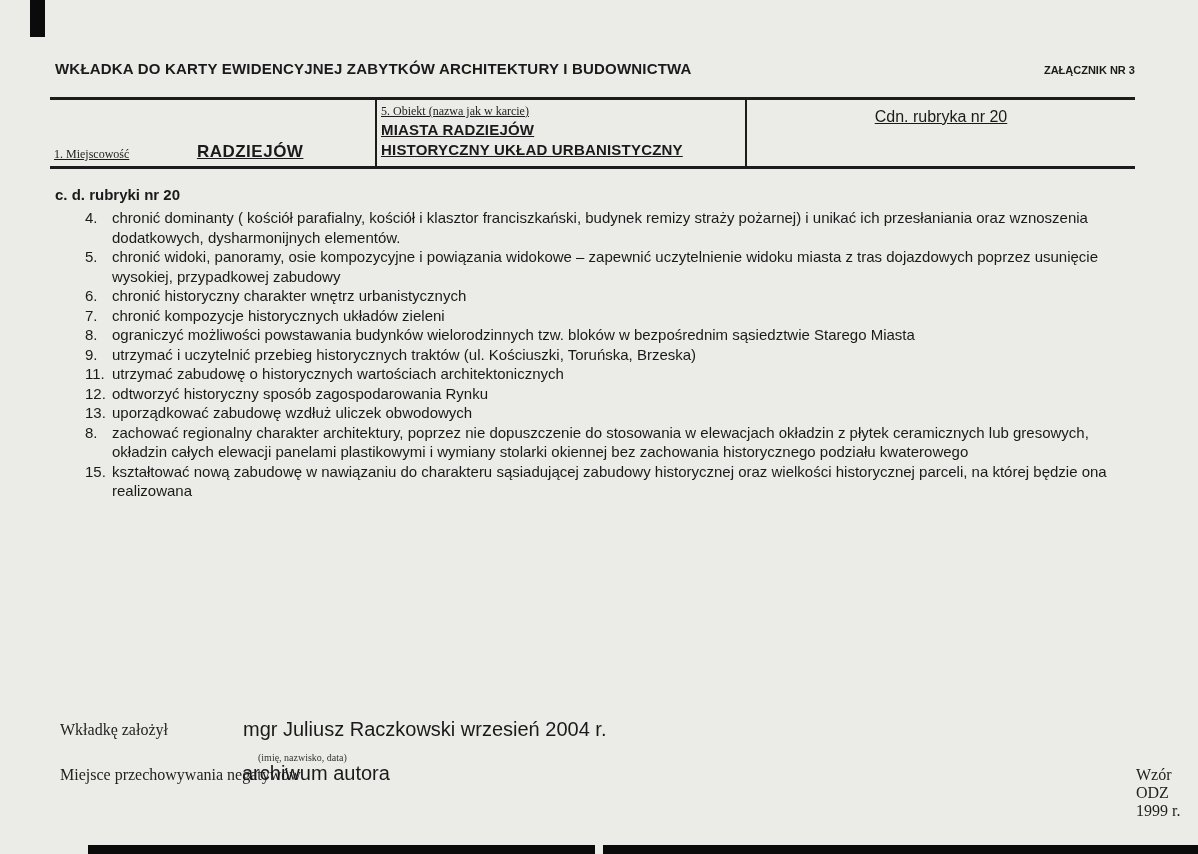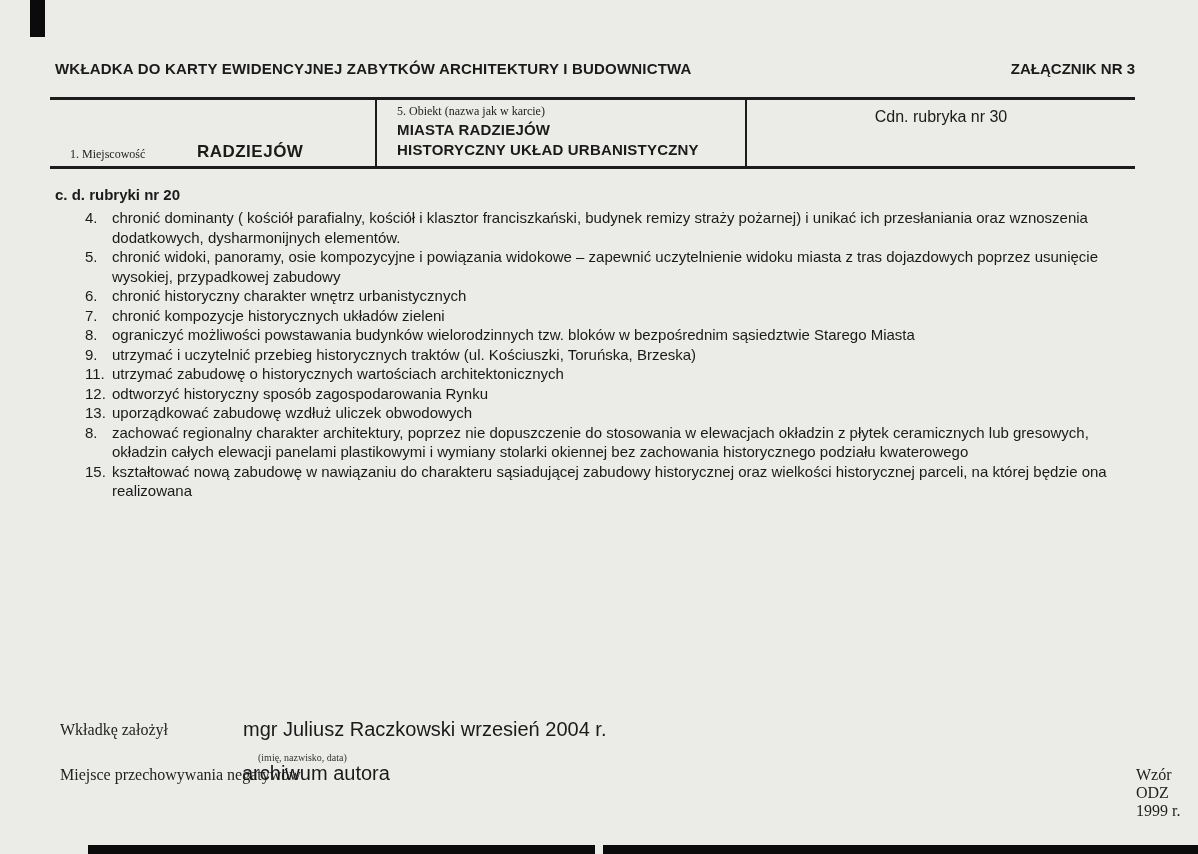--- a/index.html
+++ b/index.html
@@ -16,31 +16,31 @@
   .artifact-top-left{left:30px;top:0;width:15px;height:37px;}
   .artifact-bottom-1{left:88px;bottom:0;width:507px;height:9px;}
   .artifact-bottom-2{left:603px;bottom:0;width:595px;height:9px;}
 
   
   .title-row{
     position:absolute;left:55px;top:60px;width:1080px;
     display:flex;justify-content:space-between;align-items:baseline;
   }
   .doc-title{font-size:15px;font-weight:bold;letter-spacing:.2px;}
-  .doc-annex{font-size:15px;font-weight:bold;margin-right:0;}
+  .doc-annex{font-size:11px;font-weight:bold;margin-right:0;}
 
   
   .form-table{
     position:absolute;left:50px;top:97px;width:1085px;height:72px;
     border-top:3px solid #1c1c1c;
     border-bottom:3px solid #1c1c1c;
     display:flex;
     box-sizing:border-box;
   }
-  .cell{box-sizing:border-box;padding:4px 20px;}
+  .cell{box-sizing:border-box;padding:4px 4px;text-decoration:underline;}
   .cell-1{width:325px;display:flex;align-items:flex-end;}
   .cell-2{width:370px;border-left:2px solid #1c1c1c;}
   .cell-3{width:390px;border-left:2px solid #1c1c1c;}
   .cell-label{
     font-family:"Liberation Serif", serif;
     font-size:12px;color:#222;
   }
   .cell-1 .cell-label{margin-top:14px;}
   .cell-1-value{
     flex:1;text-align:center;font-weight:bold;font-size:17px;
@@ -88,21 +88,21 @@
     <div class="cell cell-1">
       <span class="cell-label">1. Miejscowość</span>
       <span class="cell-1-value">RADZIEJÓW</span>
     </div>
     <div class="cell cell-2">
       <div class="cell-label">5. Obiekt (nazwa jak w karcie)</div>
       <div class="cell-2-value">MIASTA  RADZIEJÓW</div>
       <div class="cell-2-value">HISTORYCZNY UKŁAD URBANISTYCZNY</div>
     </div>
     <div class="cell cell-3">
-      <div class="cell-3-value">Cdn. rubryka nr 30</div>
+      <div class="cell-3-value">Cdn. rubryka nr 20</div>
     </div>
   </div>
 
   <div class="body-block">
     <div class="body-heading">c. d.  rubryki nr 20</div>
     <div class="rule-list">
       <div class="item">
           <span class="num">4.</span>
           <span class="txt">chronić dominanty  ( kościół parafialny, kościół i klasztor franciszkański, budynek remizy straży pożarnej) i unikać ich przesłaniania oraz wznoszenia dodatkowych, dysharmonijnych elementów.</span>
         </div>

